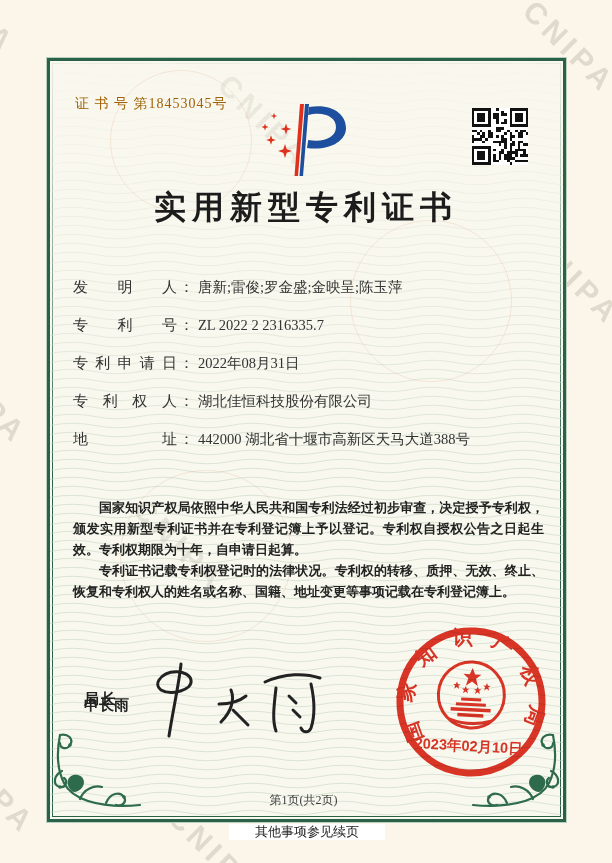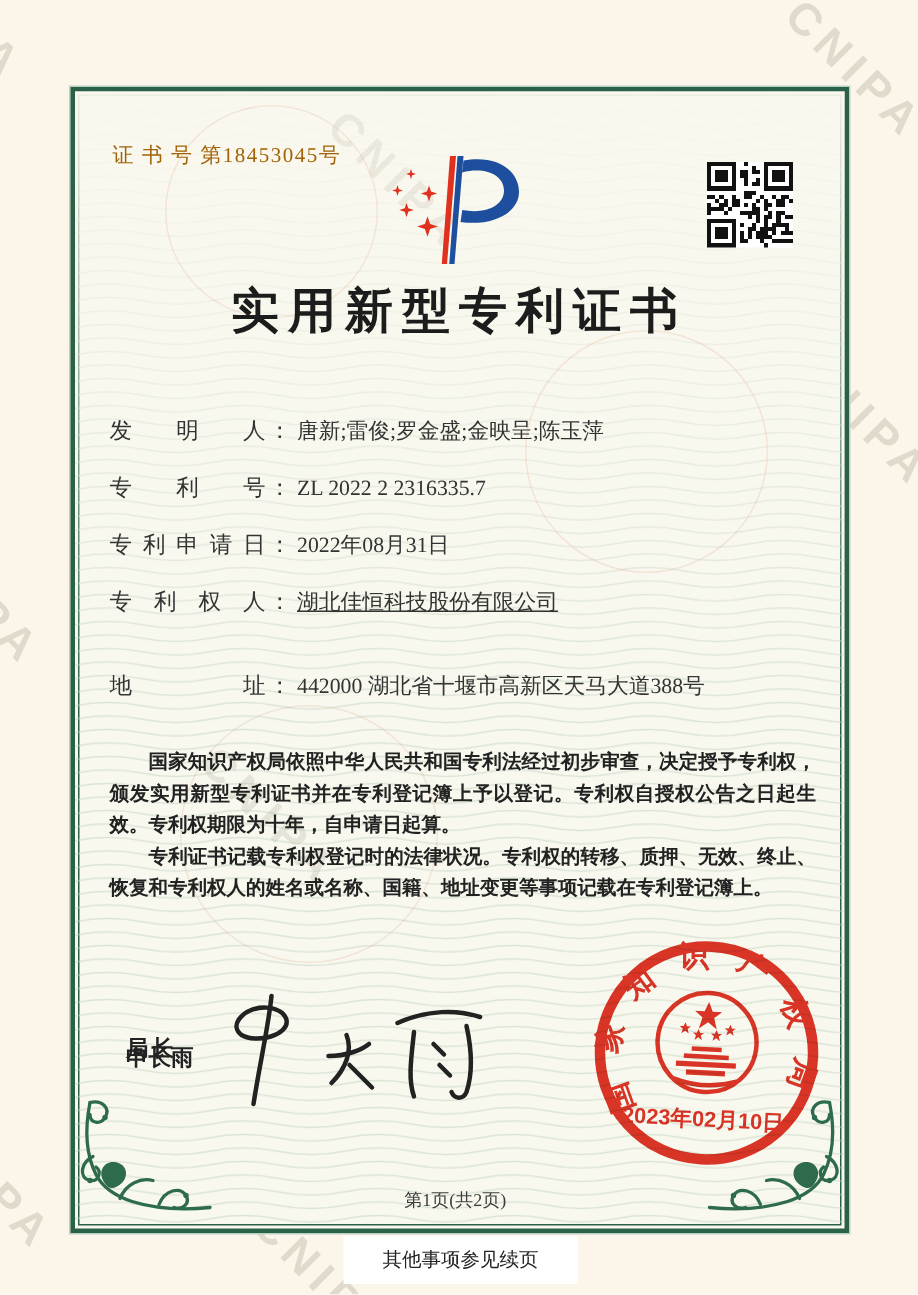--- a/index.html
+++ b/index.html
@@ -35,21 +35,21 @@
   
   .paras{position:absolute;left:73px;top:497px;width:471px;font-size:13px;line-height:21px;
          font-weight:600;color:#222;text-align:justify;}
   .paras p{margin:0;text-indent:2em;}
   
   .director{position:absolute;left:84px;font-family:"Liberation Sans","DejaVu Sans",sans-serif;
             font-weight:700;font-size:15px;color:#222;}
   
   .pageinfo{position:absolute;left:0;top:792px;width:607px;text-align:center;
             font-size:12px;color:#3c3c3c;}
-  .notebox{position:absolute;left:229px;top:824px;width:156px;height:32px;background:#ffffff;
+  .notebox{position:absolute;left:229px;top:824px;width:156px;height:16px;background:#ffffff;
            display:flex;align-items:center;justify-content:center;font-size:13px;color:#222;}
   .sealwrap{position:absolute;left:394px;top:625px;width:154px;height:154px;
             mix-blend-mode:multiply;opacity:.95;transform:rotate(3deg);}
 </style>
 </head>
 <body>
 
 <div class="page">
 
   <div class="wm" style="left:-60px;top:-45px;">CNIPA</div>
@@ -255,24 +255,24 @@
 
   <div class="row" style="top:278px;">
     <span class="flabel">发明人</span><span class="colon">：</span><span class="fvalue">唐新;雷俊;罗金盛;金映呈;陈玉萍</span>
   </div>
   <div class="row" style="top:316px;">
     <span class="flabel">专利号</span><span class="colon">：</span><span class="fvalue">ZL 2022 2 2316335.7</span>
   </div>
   <div class="row" style="top:354px;">
     <span class="flabel">专利申请日</span><span class="colon">：</span><span class="fvalue">2022年08月31日</span>
   </div>
-  <div class="row" style="top:392px;text-decoration:underline;">
+  <div class="row" style="top:392px;">
     <span class="flabel">专利权人</span><span class="colon">：</span><span class="fvalue">湖北佳恒科技股份有限公司</span>
   </div>
-  <div class="row" style="top:448px;">
+  <div class="row" style="top:430px;">
     <span class="flabel">地址</span><span class="colon">：</span><span class="fvalue">442000 湖北省十堰市高新区天马大道388号</span>
   </div>
 
   <div class="paras">
     <p>国家知识产权局依照中华人民共和国专利法经过初步审查，决定授予专利权，颁发实用新型专利证书并在专利登记簿上予以登记。专利权自授权公告之日起生效。专利权期限为十年，自申请日起算。</p>
     <p>专利证书记载专利权登记时的法律状况。专利权的转移、质押、无效、终止、恢复和专利权人的姓名或名称、国籍、地址变更等事项记载在专利登记簿上。</p>
   </div>
 
   <div class="director" style="top:690px;letter-spacing:2px;">局长</div>
   <div class="director" style="top:696px;">申长雨</div>

